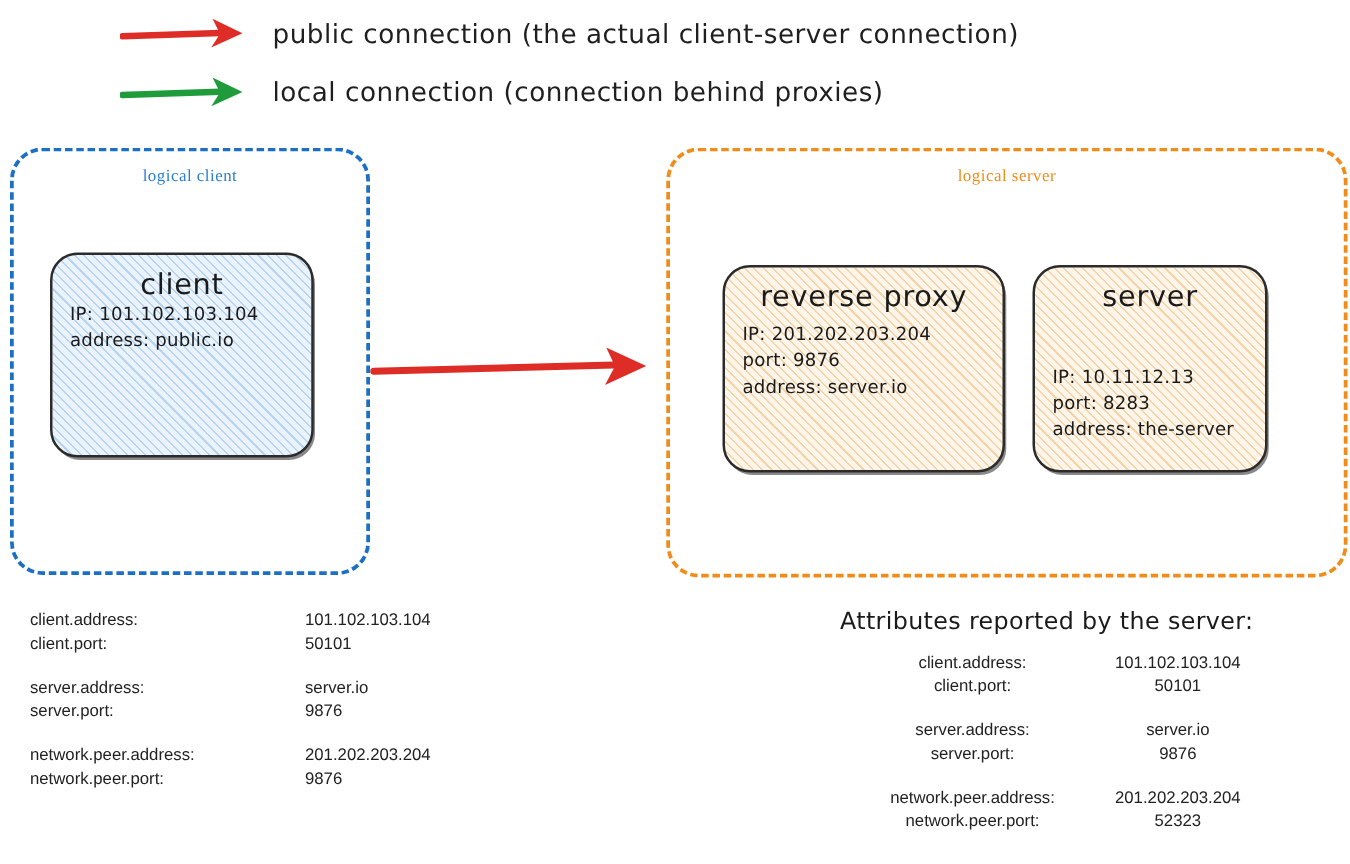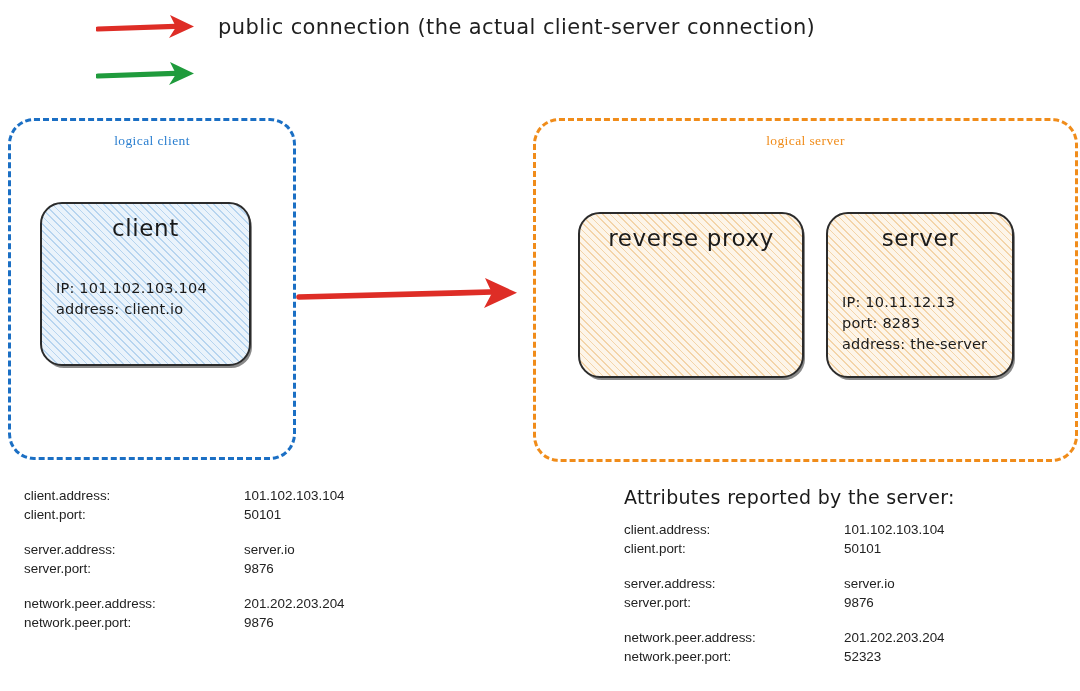--- a/index.html
+++ b/index.html
@@ -102,21 +102,21 @@
     width: 211px; height: 164px;
     background-color: #eaf3fb;
     background-image: repeating-linear-gradient(
       45deg,
       rgba(120,175,225,0.45) 0px,
       rgba(120,175,225,0.45) 1.2px,
       rgba(255,255,255,0) 1.2px,
       rgba(255,255,255,0) 5.2px
     );
   }
-  #node-client .node-attrs { margin-top: 36px; }
+  #node-client .node-attrs { }
 
   
   .node-warm {
     background-color: #fdf5e9;
     background-image: repeating-linear-gradient(
       45deg,
       rgba(232,172,90,0.45) 0px,
       rgba(232,172,90,0.45) 1.2px,
       rgba(255,255,255,0) 1.2px,
       rgba(255,255,255,0) 5.2px
@@ -135,21 +135,21 @@
 
   
   #public-connection-arrow {
     left: 296px; top: 272px;
     width: 226px; height: 44px;
   }
 
   
   .attr-block { position: absolute; }
   #attr-block-client { left: 24px; top: 486px; }
-  #attr-block-server { left: 624px; top: 486px; }
+  #attr-block-server { left: 672px; top: 486px; text-align: center; }
   .attr-heading {
     font-size: 19px;
     color: #1a1a1a;
     margin: 0 0 12px 0;
     letter-spacing: 0.3px;
     white-space: nowrap;
   }
   .attr-table { border-collapse: collapse; }
   .attr-table td {
     font-family: Liberation Sans, sans-serif;
@@ -176,50 +176,56 @@
   <div class="legend-label hand">public connection (the actual client-server connection)</div>
 </div>
 
 <div class="legend-row" id="legend-row-local">
   <div class="legend-arrow-wrap">
     <svg width="104" height="34" viewBox="0 0 104 34" aria-hidden="true">
       <path d="M2,19 C20,18.2 52,17.4 86,16.2" stroke="#1f9b3c" stroke-width="5.2" fill="none" stroke-linecap="round"></path>
       <path d="M74,5 L98,16.6 L73,28 L80,17 Z" fill="#1f9b3c"></path>
     </svg>
   </div>
+  <div class="legend-label hand">local connection (connection behind proxies)</div>
 </div>
 
 <div class="logical-box" id="logical-client-box">
   <div class="logical-label hand" id="logical-client-label">logical client</div>
 </div>
 
 <div class="node" id="node-client">
   <div class="node-inner">
     <div class="node-title hand">client</div>
     <div class="node-attrs hand">
       <div>IP: 101.102.103.104</div>
-      <div>address: client.io</div>
+      <div>address: public.io</div>
     </div>
   </div>
 </div>
 
 <div class="abs" id="public-connection-arrow">
   <svg width="226" height="44" viewBox="0 0 226 44" aria-hidden="true">
     <path d="M3,25 C50,23.6 130,21.8 203,19.8" stroke="#de2d26" stroke-width="5.6" fill="none" stroke-linecap="round"></path>
     <path d="M189,6 L221,20.8 L188,36 L196,21 Z" fill="#de2d26"></path>
   </svg>
 </div>
 
 <div class="logical-box" id="logical-server-box">
   <div class="logical-label hand" id="logical-server-label">logical server</div>
 </div>
 
 <div class="node node-warm" id="node-reverse-proxy">
   <div class="node-inner">
     <div class="node-title hand">reverse proxy</div>
+    <div class="node-attrs hand">
+      <div>IP: 201.202.203.204</div>
+      <div>port: 9876</div>
+      <div>address: server.io</div>
+    </div>
   </div>
 </div>
 
 <div class="node node-warm" id="node-server">
   <div class="node-inner">
     <div class="node-title hand">server</div>
     <div class="node-attrs hand">
       <div>IP: 10.11.12.13</div>
       <div>port: 8283</div>
       <div>address: the-server</div>

